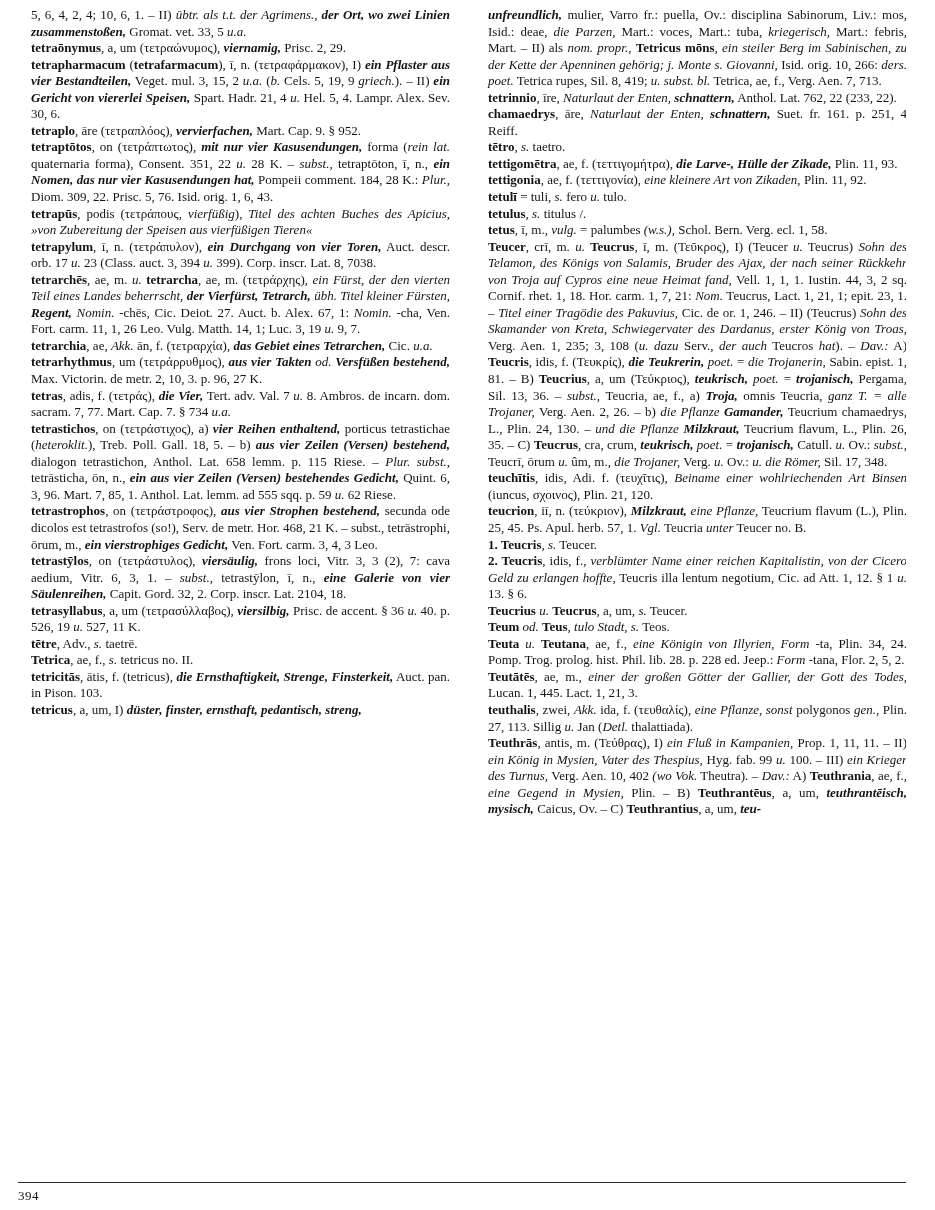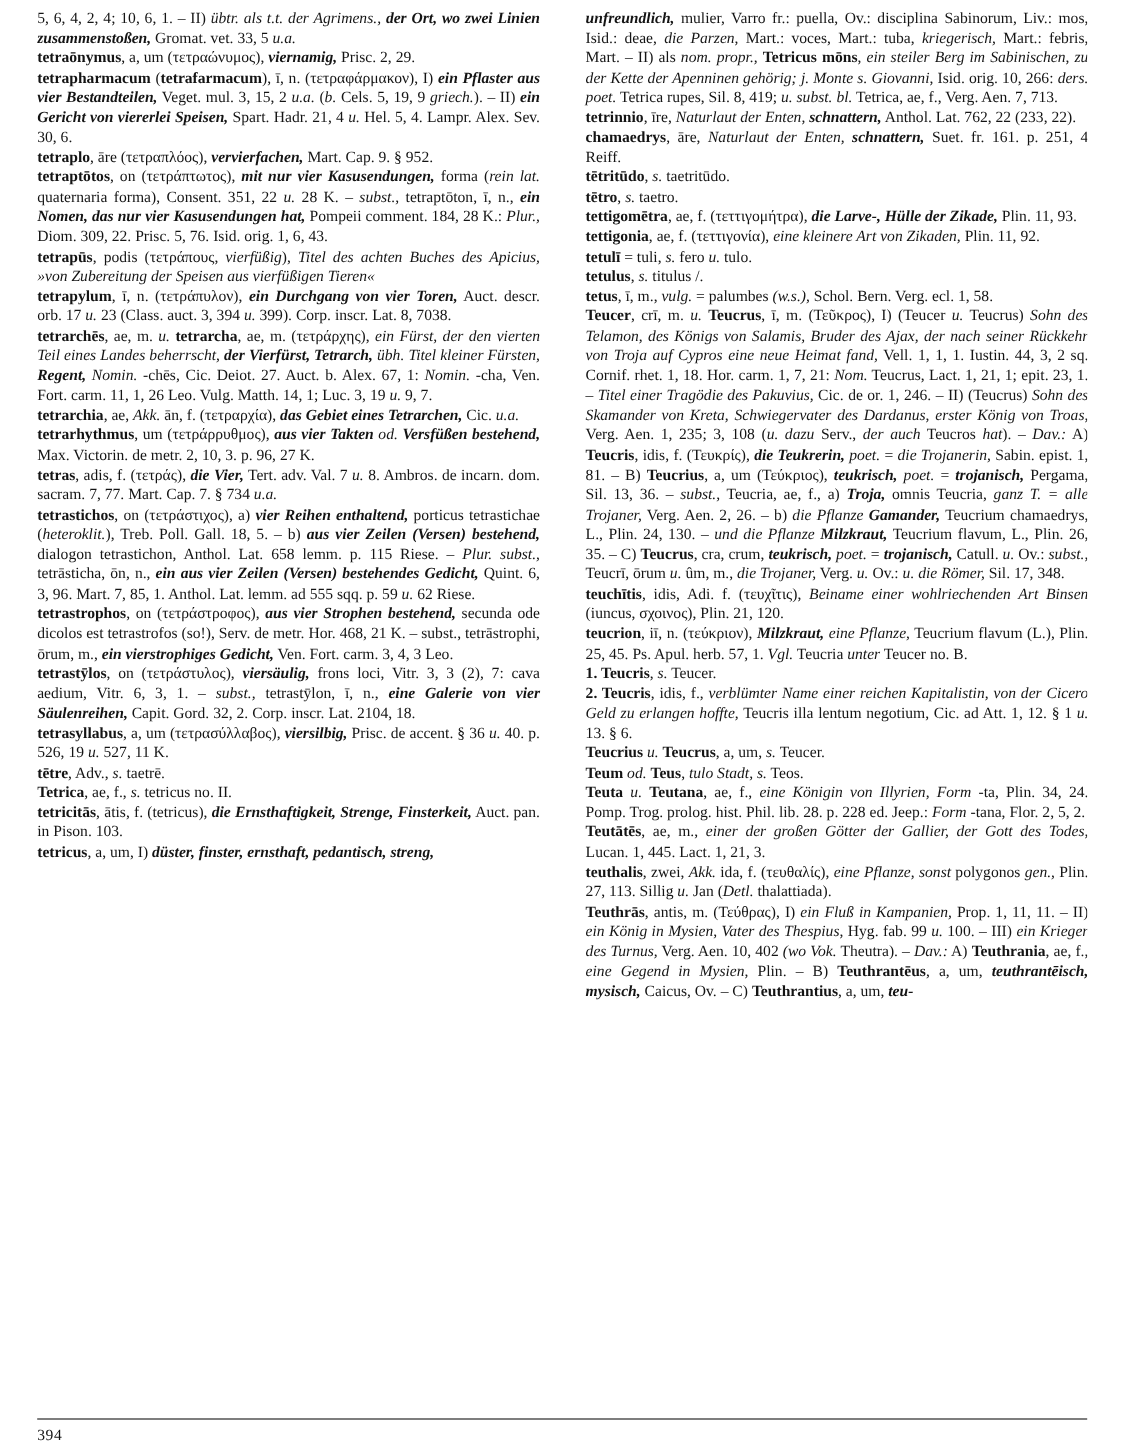--- a/index.html
+++ b/index.html
@@ -13,21 +13,21 @@
   .cols { display:flex; gap:38px; height:1168px; overflow:hidden; }
   .col {
     width:419px; flex:0 0 419px;
     font-size:13px; line-height:16.55px;
     text-align:justify; text-justify:inter-word;
   }
   .entry { margin:0; }
   .b  { font-weight:bold; }
   .i  { font-style:italic; }
   .bi { font-weight:bold; font-style:italic; }
-  .footer { position:absolute; left:31px; right:29px; bottom:6px; }
+  .footer { position:absolute; left:18px; right:29px; bottom:6px; }
   .rule { border-top:1.2px solid #2a2a2a; margin-bottom:5px; }
   .pagenum { font-size:13px; letter-spacing:0.5px; }
 </style>
 </head>
 <body>
 
 <div class="page">
   <div class="cols">
     <div class="col">
         <p class="entry"><span>5, 6, 4, 2, 4; 10, 6, 1. – II) </span><span class="i">übtr. als t.t. der Agrimens., </span><span class="bi">der Ort, wo zwei Linien zusammenstoßen,</span><span> Gromat. vet. 33, 5 </span><span class="i">u.a.</span></p>
@@ -47,21 +47,20 @@
         <p class="entry"><span class="b">tetrasyllabus</span><span>, a, um (τετρασύλλαβος), </span><span class="bi">viersilbig,</span><span> Prisc. de accent. § 36 </span><span class="i">u.</span><span> 40. p. 526, 19 </span><span class="i">u.</span><span> 527, 11 K.</span></p>
         <p class="entry"><span class="b">tētre</span><span>, Adv., </span><span class="i">s.</span><span> taetrē.</span></p>
         <p class="entry"><span class="b">Tetrica</span><span>, ae, f., </span><span class="i">s.</span><span> tetricus no. II.</span></p>
         <p class="entry"><span class="b">tetricitās</span><span>, ātis, f. (tetricus), </span><span class="bi">die Ernsthaftigkeit, Strenge, Finsterkeit,</span><span> Auct. pan. in Pison. 103.</span></p>
         <p class="entry"><span class="b">tetricus</span><span>, a, um, I) </span><span class="bi">düster, finster, ernsthaft, pedantisch, streng,</span></p>
       </div>
     <div class="col">
         <p class="entry"><span class="bi">unfreundlich,</span><span> mulier, Varro fr.: puella, Ov.: disciplina Sabinorum, Liv.: mos, Isid.: deae, </span><span class="i">die Parzen,</span><span> Mart.: voces, Mart.: tuba, </span><span class="i">kriegerisch,</span><span> Mart.: febris, Mart. – II) als </span><span class="i">nom. propr.,</span><span> </span><span class="b">Tetricus mōns</span><span>, </span><span class="i">ein steiler Berg im Sabinischen, zu der Kette der Apenninen gehörig; j. Monte s. Giovanni,</span><span> Isid. orig. 10, 266: </span><span class="i">ders. poet.</span><span> Tetrica rupes, Sil. 8, 419; </span><span class="i">u. subst. bl.</span><span> Tetrica, ae, f., Verg. Aen. 7, 713.</span></p>
         <p class="entry"><span class="b">tetrinnio</span><span>, īre, </span><span class="i">Naturlaut der Enten,</span><span> </span><span class="bi">schnattern,</span><span> Anthol. Lat. 762, 22 (233, 22).</span></p>
         <p class="entry"><span class="b">chamaedrys</span><span>, āre, </span><span class="i">Naturlaut der Enten,</span><span> </span><span class="bi">schnattern,</span><span> Suet. fr. 161. p. 251, 4 Reiff.</span></p>
-        <p class="entry"><span class="b">tētritūdo</span><span>, </span><span class="i">s.</span><span> taetritūdo.</span></p>
         <p class="entry"><span class="b">tētro</span><span>, </span><span class="i">s.</span><span> taetro.</span></p>
         <p class="entry"><span class="b">tettigomētra</span><span>, ae, f. (τεττιγομήτρα), </span><span class="bi">die Larve-, Hülle der Zikade,</span><span> Plin. 11, 93.</span></p>
         <p class="entry"><span class="b">tettigonia</span><span>, ae, f. (τεττιγονία), </span><span class="i">eine kleinere Art von Zikaden,</span><span> Plin. 11, 92.</span></p>
         <p class="entry"><span class="b">tetulī</span><span> = tuli, </span><span class="i">s.</span><span> fero </span><span class="i">u.</span><span> tulo.</span></p>
         <p class="entry"><span class="b">tetulus</span><span>, </span><span class="i">s.</span><span> titulus /.</span></p>
         <p class="entry"><span class="b">tetus</span><span>, ī, m., </span><span class="i">vulg.</span><span> = palumbes </span><span class="i">(w.s.),</span><span> Schol. Bern. Verg. ecl. 1, 58.</span></p>
         <p class="entry"><span class="b">Teucer</span><span>, crī, m. </span><span class="i">u.</span><span> </span><span class="b">Teucrus</span><span>, ī, m. (Τεῦκρος), I) (Teucer </span><span class="i">u.</span><span> Teucrus) </span><span class="i">Sohn des Telamon, des Königs von Salamis, Bruder des Ajax, der nach seiner Rückkehr von Troja auf Cypros eine neue Heimat fand,</span><span> Vell. 1, 1, 1. Iustin. 44, 3, 2 sq. Cornif. rhet. 1, 18. Hor. carm. 1, 7, 21: </span><span class="i">Nom.</span><span> Teucrus, Lact. 1, 21, 1; epit. 23, 1. – </span><span class="i">Titel einer Tragödie des Pakuvius,</span><span> Cic. de or. 1, 246. – II) (Teucrus) </span><span class="i">Sohn des Skamander von Kreta, Schwiegervater des Dardanus, erster König von Troas,</span><span> Verg. Aen. 1, 235; 3, 108 (</span><span class="i">u. dazu</span><span> Serv., </span><span class="i">der auch</span><span> Teucros </span><span class="i">hat</span><span>). – </span><span class="i">Dav.:</span><span> A) </span><span class="b">Teucris</span><span>, idis, f. (Τευκρίς), </span><span class="bi">die Teukrerin,</span><span> </span><span class="i">poet.</span><span> = </span><span class="i">die Trojanerin,</span><span> Sabin. epist. 1, 81. – B) </span><span class="b">Teucrius</span><span>, a, um (Τεύκριος), </span><span class="bi">teukrisch,</span><span> </span><span class="i">poet.</span><span> = </span><span class="bi">trojanisch,</span><span> Pergama, Sil. 13, 36. – </span><span class="i">subst.,</span><span> Teucria, ae, f., a) </span><span class="bi">Troja,</span><span> omnis Teucria, </span><span class="i">ganz T. = alle Trojaner,</span><span> Verg. Aen. 2, 26. – b) </span><span class="i">die Pflanze </span><span class="bi">Gamander,</span><span> Teucrium chamaedrys, L., Plin. 24, 130. – </span><span class="i">und die Pflanze </span><span class="bi">Milzkraut,</span><span> Teucrium flavum, L., Plin. 26, 35. – C) </span><span class="b">Teucrus</span><span>, cra, crum, </span><span class="bi">teukrisch,</span><span> </span><span class="i">poet.</span><span> = </span><span class="bi">trojanisch,</span><span> Catull. </span><span class="i">u.</span><span> Ov.: </span><span class="i">subst.,</span><span> Teucrī, ōrum </span><span class="i">u.</span><span> ûm, m., </span><span class="i">die Trojaner,</span><span> Verg. </span><span class="i">u.</span><span> Ov.: </span><span class="i">u.</span><span> </span><span class="i">die Römer,</span><span> Sil. 17, 348.</span></p>
         <p class="entry"><span class="b">teuchītis</span><span>, idis, Adi. f. (τευχῖτις), </span><span class="i">Beiname einer wohlriechenden Art Binsen</span><span> (iuncus, σχοινος), Plin. 21, 120.</span></p>
         <p class="entry"><span class="b">teucrion</span><span>, iī, n. (τεύκριον), </span><span class="bi">Milzkraut,</span><span> </span><span class="i">eine Pflanze,</span><span> Teucrium flavum (L.), Plin. 25, 45. Ps. Apul. herb. 57, 1. </span><span class="i">Vgl.</span><span> Teucria </span><span class="i">unter</span><span> Teucer no. B.</span></p>
         <p class="entry"><span class="b">1. Teucris</span><span>, </span><span class="i">s.</span><span> Teucer.</span></p>

